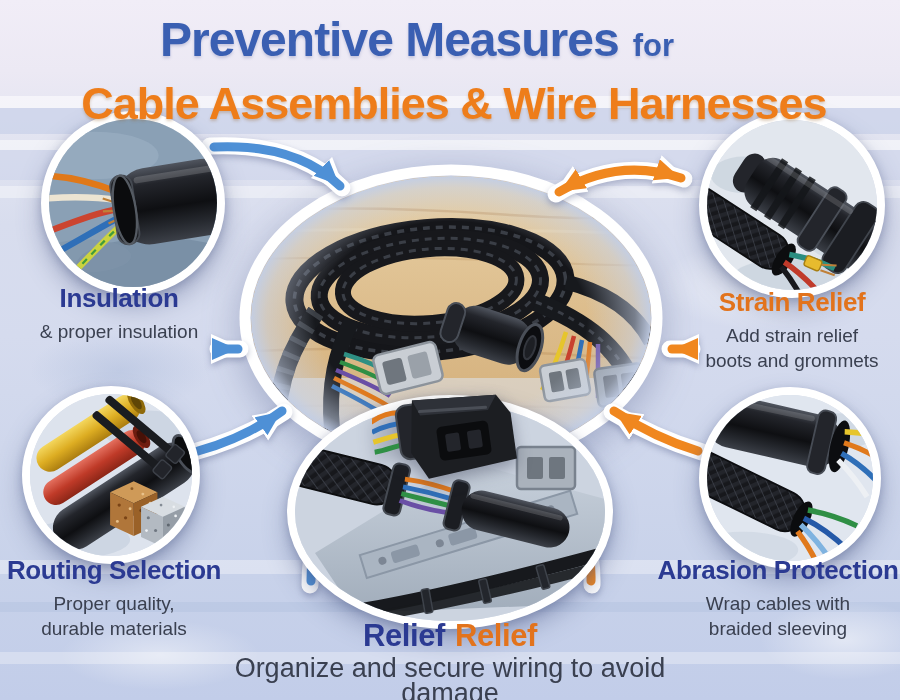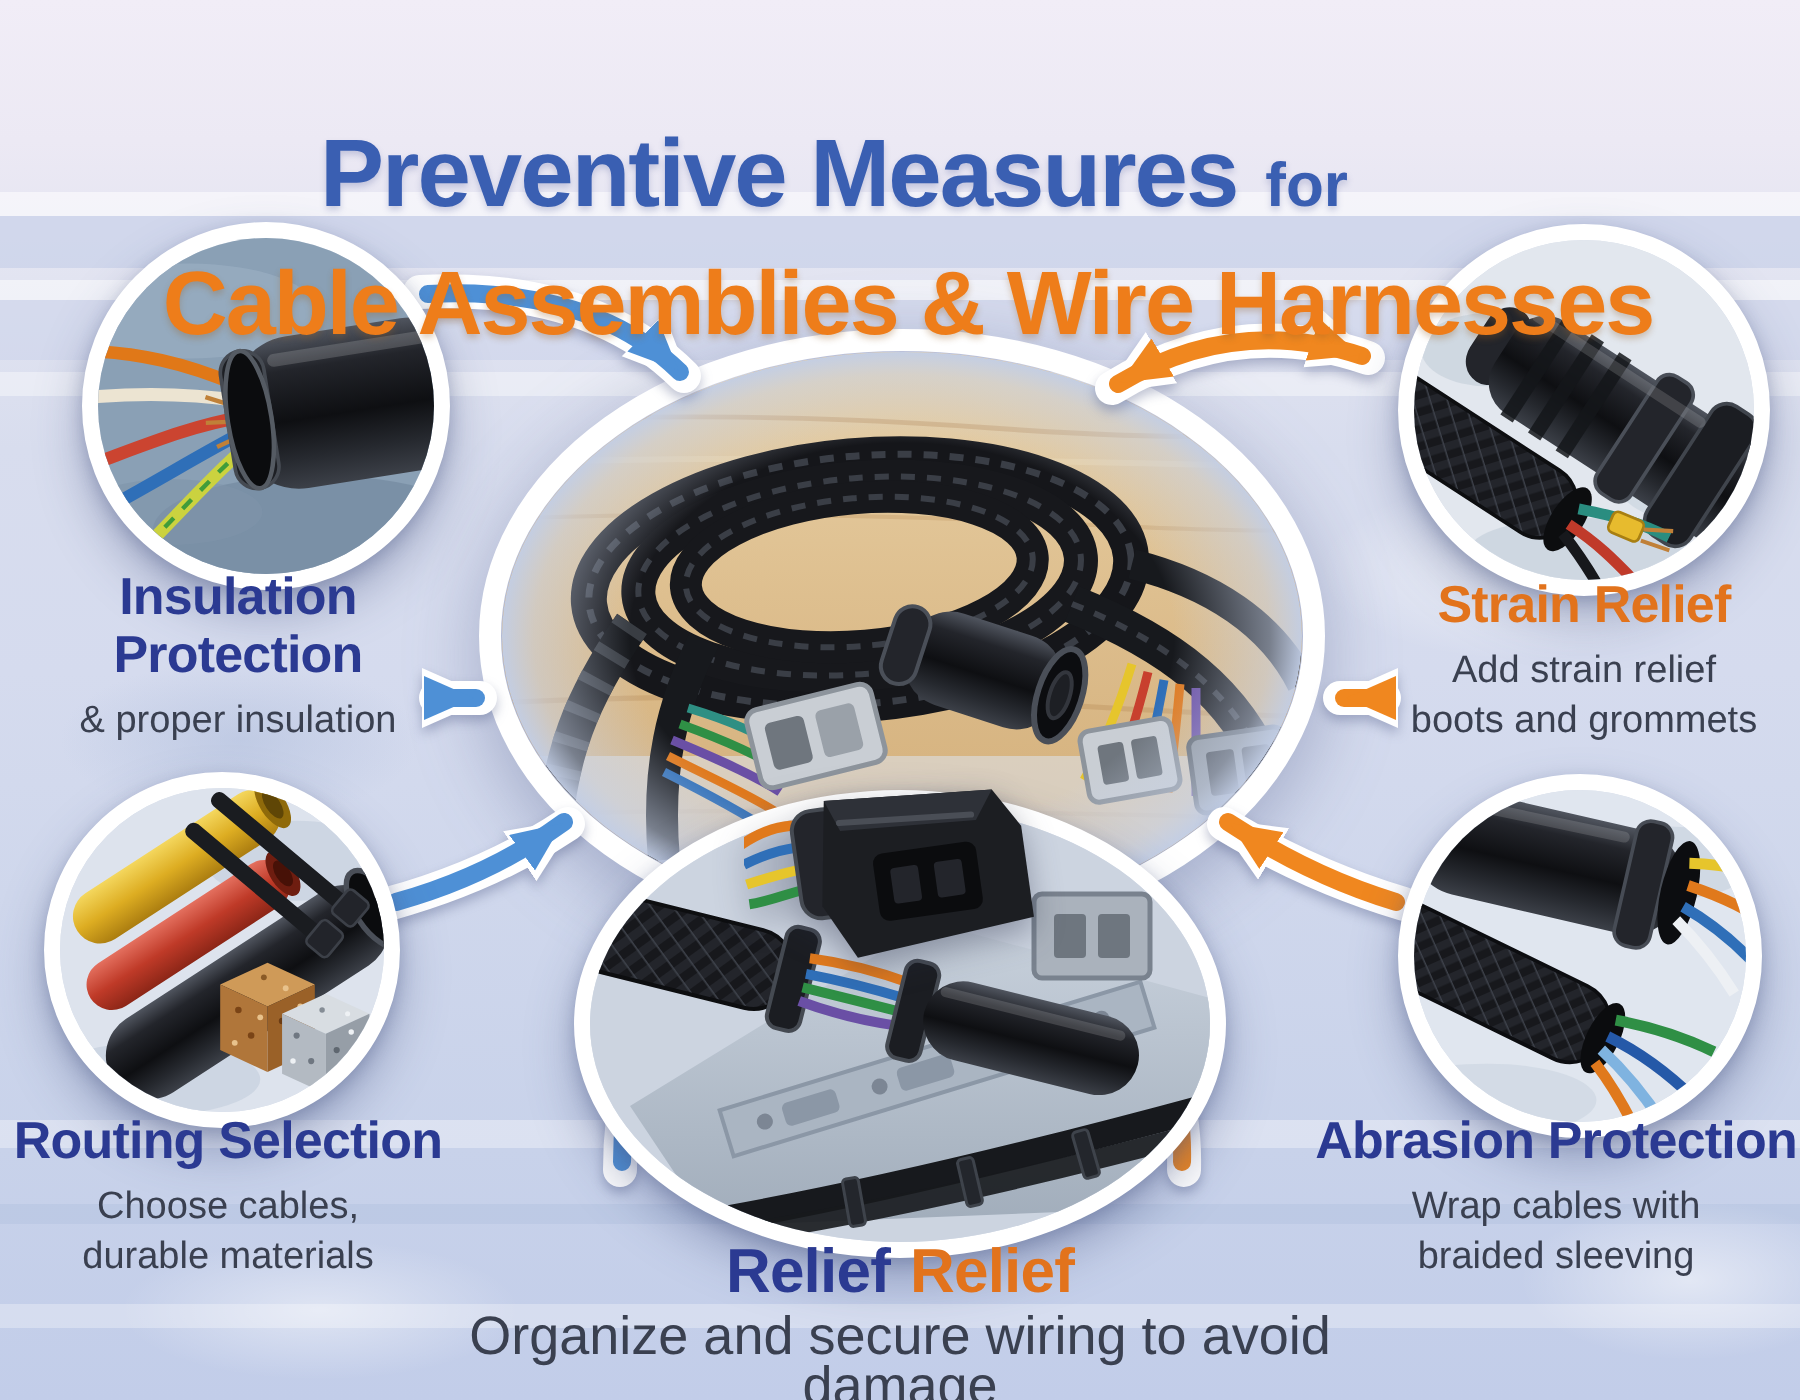--- a/index.html
+++ b/index.html
@@ -19,21 +19,21 @@
   .s5 { top:186px; height:12px; background:rgba(255,255,255,.4); }
   .s6 { top:560px; height:14px; background:rgba(255,255,255,.35); }
   .s7 { top:602px; height:10px; background:rgba(172,188,220,.35); }
   .s8 { top:652px; height:12px; background:rgba(255,255,255,.3); }
   .blob { position:absolute; border-radius:50%; pointer-events:none; }
   .b1 { left:660px; top:240px; width:200px; height:90px; background:radial-gradient(closest-side, rgba(255,255,255,.55), rgba(255,255,255,0)); }
   .b2 { left:30px;  top:330px; width:180px; height:80px; background:radial-gradient(closest-side, rgba(168,184,216,.45), rgba(168,184,216,0)); }
   .b3 { left:760px; top:600px; width:170px; height:80px; background:radial-gradient(closest-side, rgba(255,255,255,.5), rgba(255,255,255,0)); }
   .b4 { left:60px;  top:620px; width:200px; height:70px; background:radial-gradient(closest-side, rgba(255,255,255,.45), rgba(255,255,255,0)); }
 
-  .title { position:absolute; top:14px; left:0; width:900px; text-align:center; z-index:8;margin-top:48px; }
+  .title { position:absolute; top:14px; left:0; width:900px; text-align:center; z-index:8; }
   .title-line1 { margin-right:66px; line-height:52px; }
   .t-main { font-size:48px; font-weight:bold; color:#3a5fb2; letter-spacing:-1px;
             text-shadow:0 2px 3px rgba(90,100,160,.28); }
   .t-suffix { font-size:31px; font-weight:bold; color:#3a5fb2; margin-left:14px;
             text-shadow:0 2px 3px rgba(90,100,160,.28); }
   .title-line2 { margin-left:8px; line-height:54px; font-size:45px; font-weight:bold;
             color:#ee7d1a; letter-spacing:-1px; text-shadow:0 2px 3px rgba(150,95,40,.3);text-align:center; }
 
   .circle { position:absolute; border-radius:50%; border:8px solid #fff; overflow:hidden;
             background:#d7deea; box-shadow:0 12px 24px rgba(71,83,130,.38), 0 3px 8px rgba(71,83,130,.3);
@@ -452,39 +452,38 @@
       <rect x="66" y="44" width="52" height="34" rx="5" fill="#0b0c0e"></rect>
       <rect x="74" y="52" width="14" height="18" rx="2" fill="#23252b"></rect>
       <rect x="96" y="52" width="14" height="18" rx="2" fill="#23252b"></rect>
       <path d="M 52 26 L 118 31" stroke="#4a4e56" stroke-width="3" stroke-linecap="round"></path>
     </g>
   </svg>
 
   <div class="callout" id="t-insulation">
     <div class="heading navy">
       <div>Insulation</div>
-      <div>Protection</div>
     </div>
     <div class="desc">
       <div>&amp; proper insulation</div>
     </div>
   </div>
 
   <div class="callout" id="t-strain">
     <div class="heading orange">Strain Relief</div>
     <div class="desc">
       <div>Add strain relief</div>
       <div>boots and grommets</div>
     </div>
   </div>
 
   <div class="callout" id="t-material">
     <div class="heading navy">Routing Selection</div>
     <div class="desc">
-      <div>Choose cables,</div>
+      <div>Proper quality,</div>
       <div>durable materials</div>
     </div>
   </div>
 
   <div class="callout" id="t-abrasion">
     <div class="heading navy">Abrasion Protection</div>
     <div class="desc">
       <div>Wrap cables with</div>
       <div>braided sleeving</div>
     </div>

